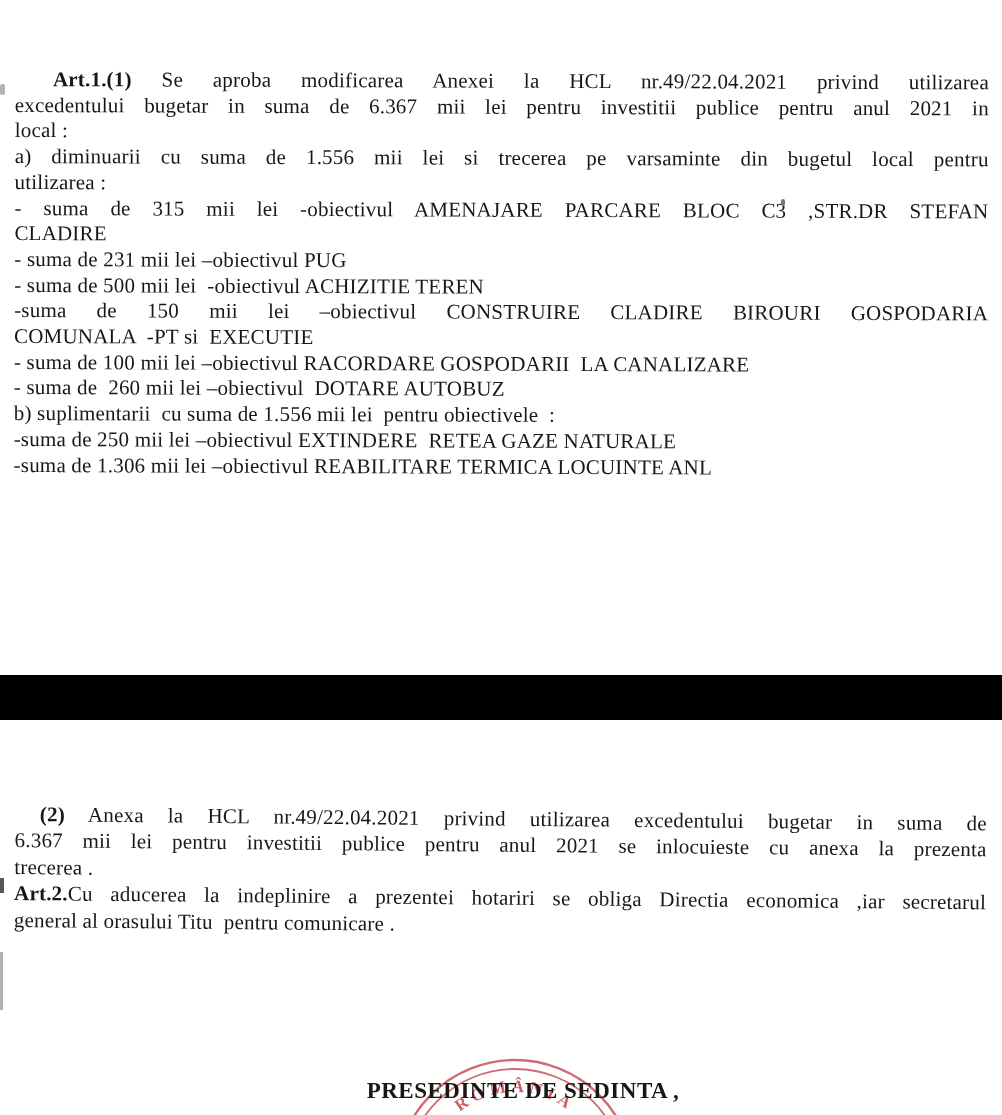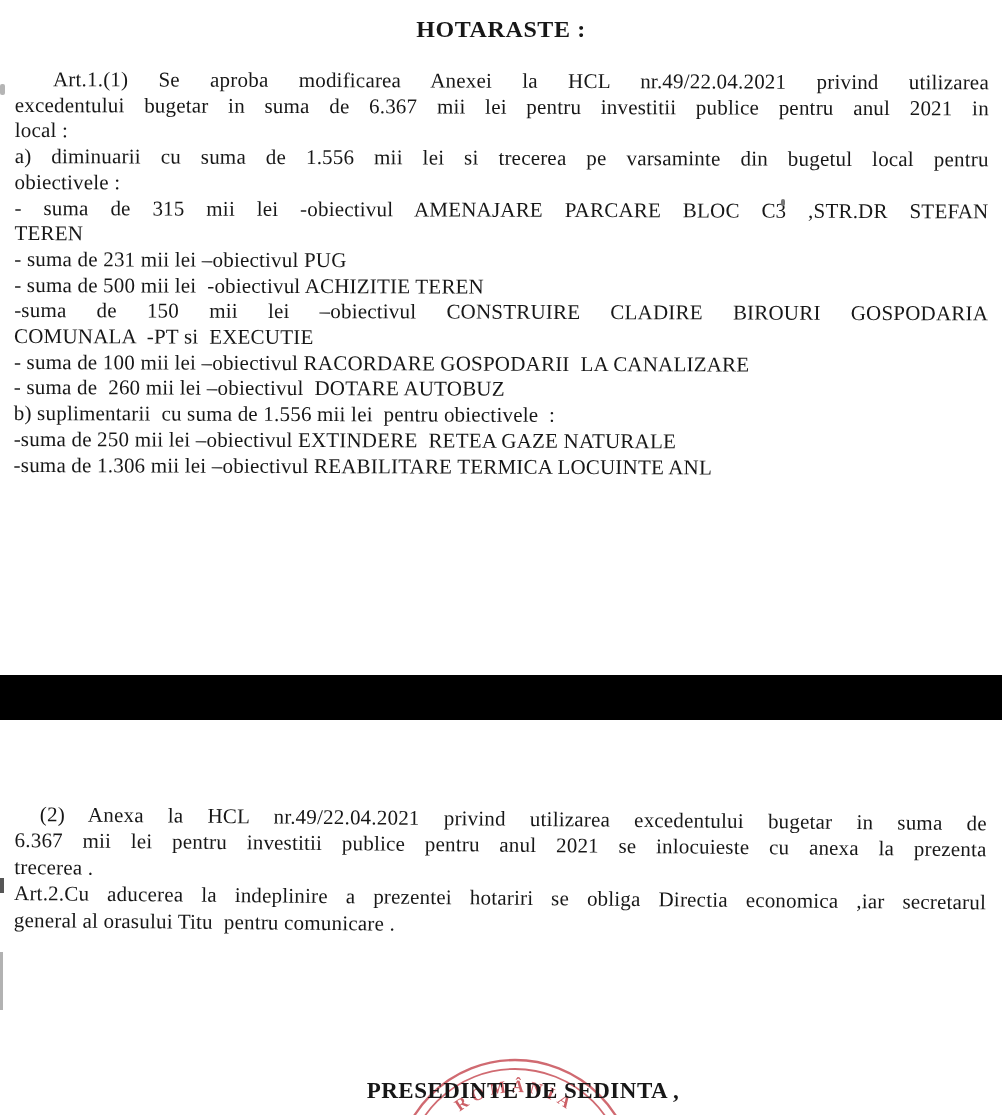--- a/index.html
+++ b/index.html
@@ -12,21 +12,21 @@
     position:absolute;top:16px;left:0;right:0;margin:0;
     text-align:center;font-size:24px;font-weight:bold;letter-spacing:.6px;
   }
   .block{position:absolute;left:15px;right:13px;font-size:21px;line-height:25.7px;}
   .b1{top:67px;transform:rotate(.2deg);transform-origin:0 0;}
   .b2{top:801px;right:15px;line-height:26.4px;transform:rotate(.55deg);transform-origin:0 0;}
   .line{margin:0;white-space:pre-wrap;letter-spacing:.2px;}
   .stretch{white-space:normal;text-align:justify;text-align-last:justify;}
   .ind1{text-indent:38px;}
   .ind2{text-indent:25px;}
-  .b{font-weight:normal;}
+  .b{font-weight:bold;}
   .redaction{position:absolute;left:0;top:675px;width:1002px;height:45px;background:#000;}
   .president{
     position:absolute;top:1078px;left:22px;right:-22px;z-index:3;
     text-align:center;font-weight:bold;font-size:23px;letter-spacing:.5px;
   }
   .seal{position:absolute;left:385px;top:1052px;z-index:2;}
   .seal circle{fill:none;stroke:var(--seal-color,#c4454d);opacity:.8;}
   .ring-outer{stroke-width:2.4px;}
   .ring-inner{stroke-width:1.8px;}
   .sealtxt{
@@ -38,30 +38,29 @@
   .art-1{top:84px;left:0;width:5px;height:11px;background:#b5b5b5;border-radius:2px;}
   .art-2{top:878px;left:0;width:4px;height:15px;background:#565656;}
   .art-3{top:952px;left:0;width:3px;height:58px;background:#b2b2b2;}
   .art-4{top:199px;left:781px;width:4px;height:7px;background:#787878;border-radius:2px;}
 </style>
 </head>
 <body>
 
 <div class="page" style="background: rgb(255, 255, 255); color: rgb(23, 23, 23);">
 
-  <h1 class="title">HOTARASTE :</h1>
 
   <section class="block b1">
       <p class="line stretch ind1"><span class="b">Art.1.(1)</span><span> Se aproba modificarea  Anexei  la  HCL nr.49/22.04.2021 privind   utilizarea</span></p>
       <p class="line stretch"><span>excedentului  bugetar in suma de 6.367 mii lei pentru investitii publice  pentru anul 2021  in</span></p>
       <p class="line"><span>local :</span></p>
       <p class="line stretch"><span>a)  diminuarii  cu suma de 1.556 mii lei   si trecerea pe varsaminte  din bugetul local  pentru</span></p>
-      <p class="line"><span>obiectivele :</span></p>
+      <p class="line"><span>utilizarea :</span></p>
       <p class="line stretch"><span>- suma de 315 mii lei -obiectivul AMENAJARE PARCARE  BLOC C3 ,STR.DR STEFAN</span></p>
-      <p class="line"><span>TEREN</span></p>
+      <p class="line"><span>CLADIRE</span></p>
       <p class="line"><span>- suma de 231 mii lei –obiectivul PUG</span></p>
       <p class="line"><span>- suma de 500 mii lei  -obiectivul ACHIZITIE TEREN</span></p>
       <p class="line stretch"><span>-suma  de  150  mii  lei  –obiectivul  CONSTRUIRE  CLADIRE   BIROURI  GOSPODARIA</span></p>
       <p class="line"><span>COMUNALA  -PT si  EXECUTIE</span></p>
       <p class="line"><span>- suma de 100 mii lei –obiectivul RACORDARE GOSPODARII  LA CANALIZARE</span></p>
       <p class="line"><span>- suma de  260 mii lei –obiectivul  DOTARE AUTOBUZ</span></p>
       <p class="line"><span>b) suplimentarii  cu suma de 1.556 mii lei  pentru obiectivele  :</span></p>
       <p class="line"><span>-suma de 250 mii lei –obiectivul EXTINDERE  RETEA GAZE NATURALE</span></p>
       <p class="line"><span>-suma de 1.306 mii lei –obiectivul REABILITARE TERMICA LOCUINTE ANL</span></p>
     </section>

